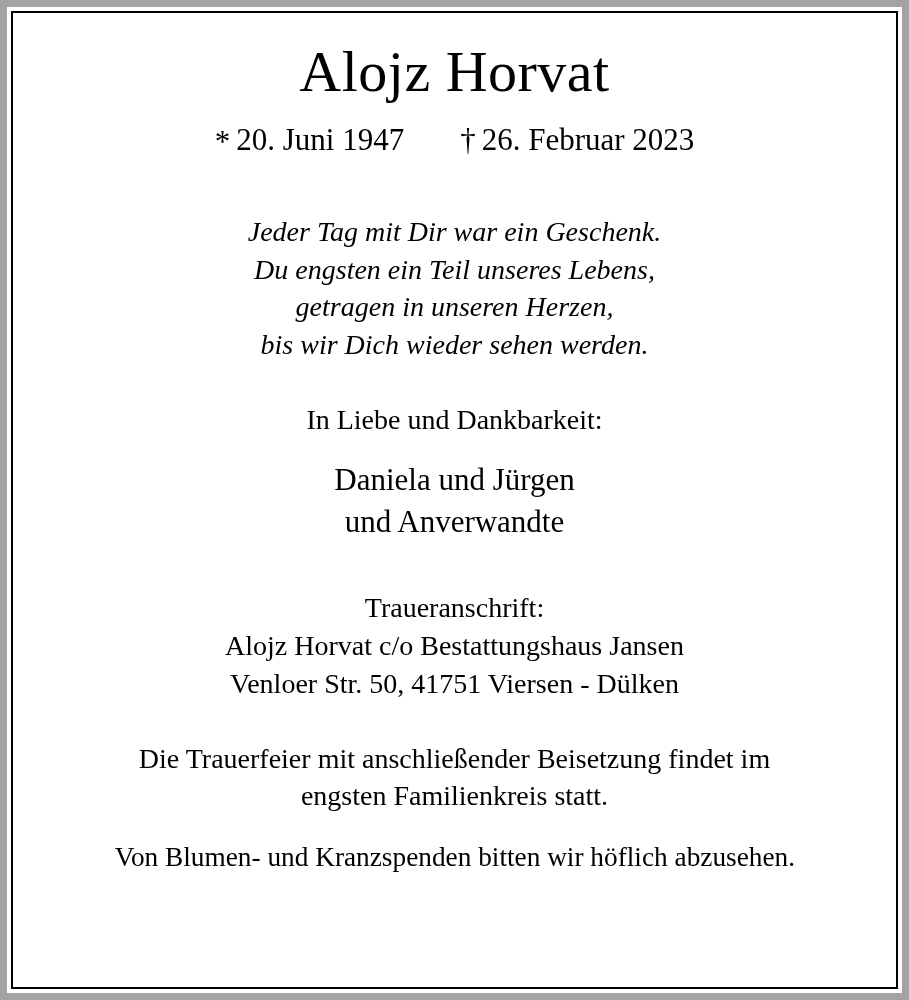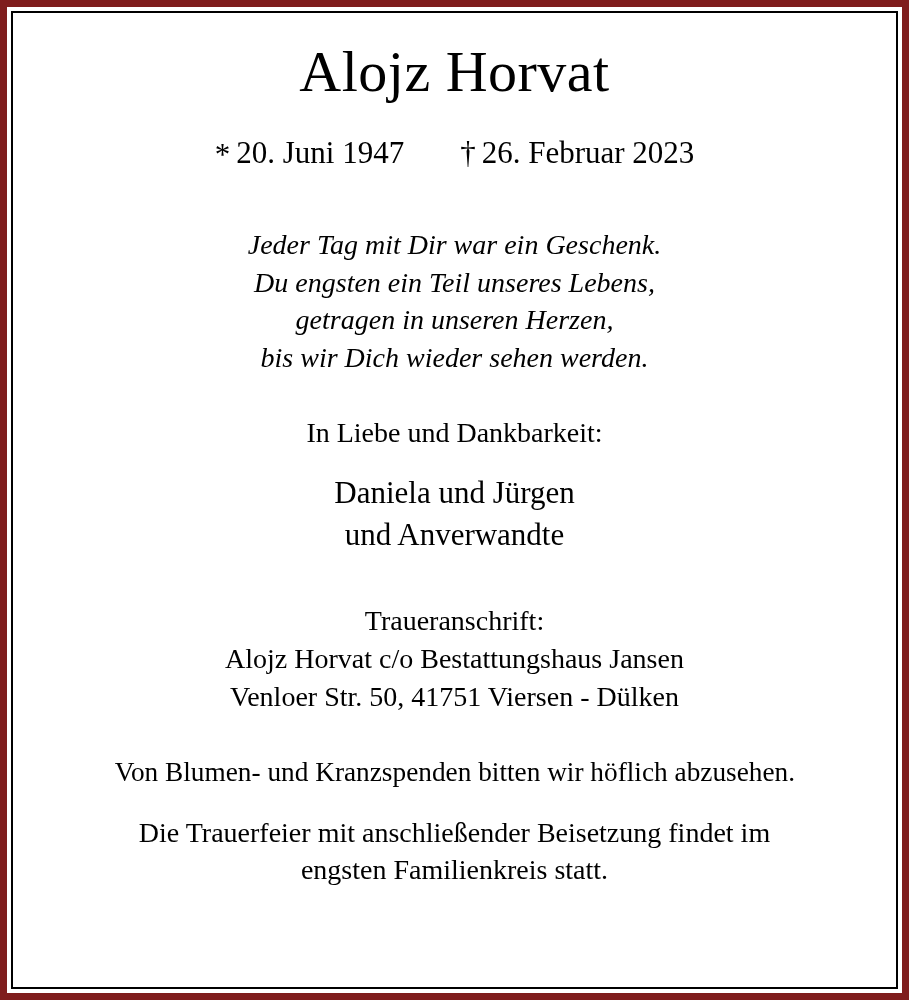--- a/index.html
+++ b/index.html
@@ -14,21 +14,21 @@
     overflow: hidden;
     font-family: "Liberation Serif", "DejaVu Serif", serif;
     color: #000000;
   }
 
   
   .notice-frame {
     box-sizing: border-box;
     width: 909px;
     height: 1000px;
-    border: 7px solid #7f1d1d;
+    border: 7px solid #a3a3a3;
     background: #ffffff;
     padding: 4px;
   }
 
   
   .notice-inner {
     box-sizing: border-box;
     width: 100%;
     height: 100%;
     border: 2px solid #000000;
@@ -45,21 +45,21 @@
     font-size: 58px;
     line-height: 1.0;
     letter-spacing: 0.5px;
     font-weight: 400;
     margin: 12px 0 0 0;
     white-space: nowrap;
   }
 
   
   .dates-row {
-    margin-top: 35px;
+    margin-top: 22px;
     font-size: 31px;
     line-height: 1.1;
     display: flex;
     justify-content: flex-end;
     align-items: baseline;
     gap: 56px;
     white-space: nowrap;
   }
   .date-item {
     display: inline-block;
@@ -151,23 +151,23 @@
       <span class="mourner">und Anverwandte</span>
     </div>
 
     <div class="address-block">
       <span class="line">Traueranschrift:</span>
       <span class="line">Alojz Horvat c/o Bestattungshaus Jansen</span>
       <span class="line">Venloer Str. 50, 41751 Viersen - Dülken</span>
     </div>
 
     <div class="closing">
-      <span class="para para-condensed">
-        <span class="line">Von Blumen- und Kranzspenden bitten wir höflich abzusehen.</span>
-      </span>
       <span class="para">
         <span class="line">Die Trauerfeier mit anschließender Beisetzung findet im</span>
         <span class="line">engsten Familienkreis statt.</span>
+      </span>
+      <span class="para para-condensed">
+        <span class="line">Von Blumen- und Kranzspenden bitten wir höflich abzusehen.</span>
       </span>
     </div>
 
   </div>
 </div>
 
 </body></html>

